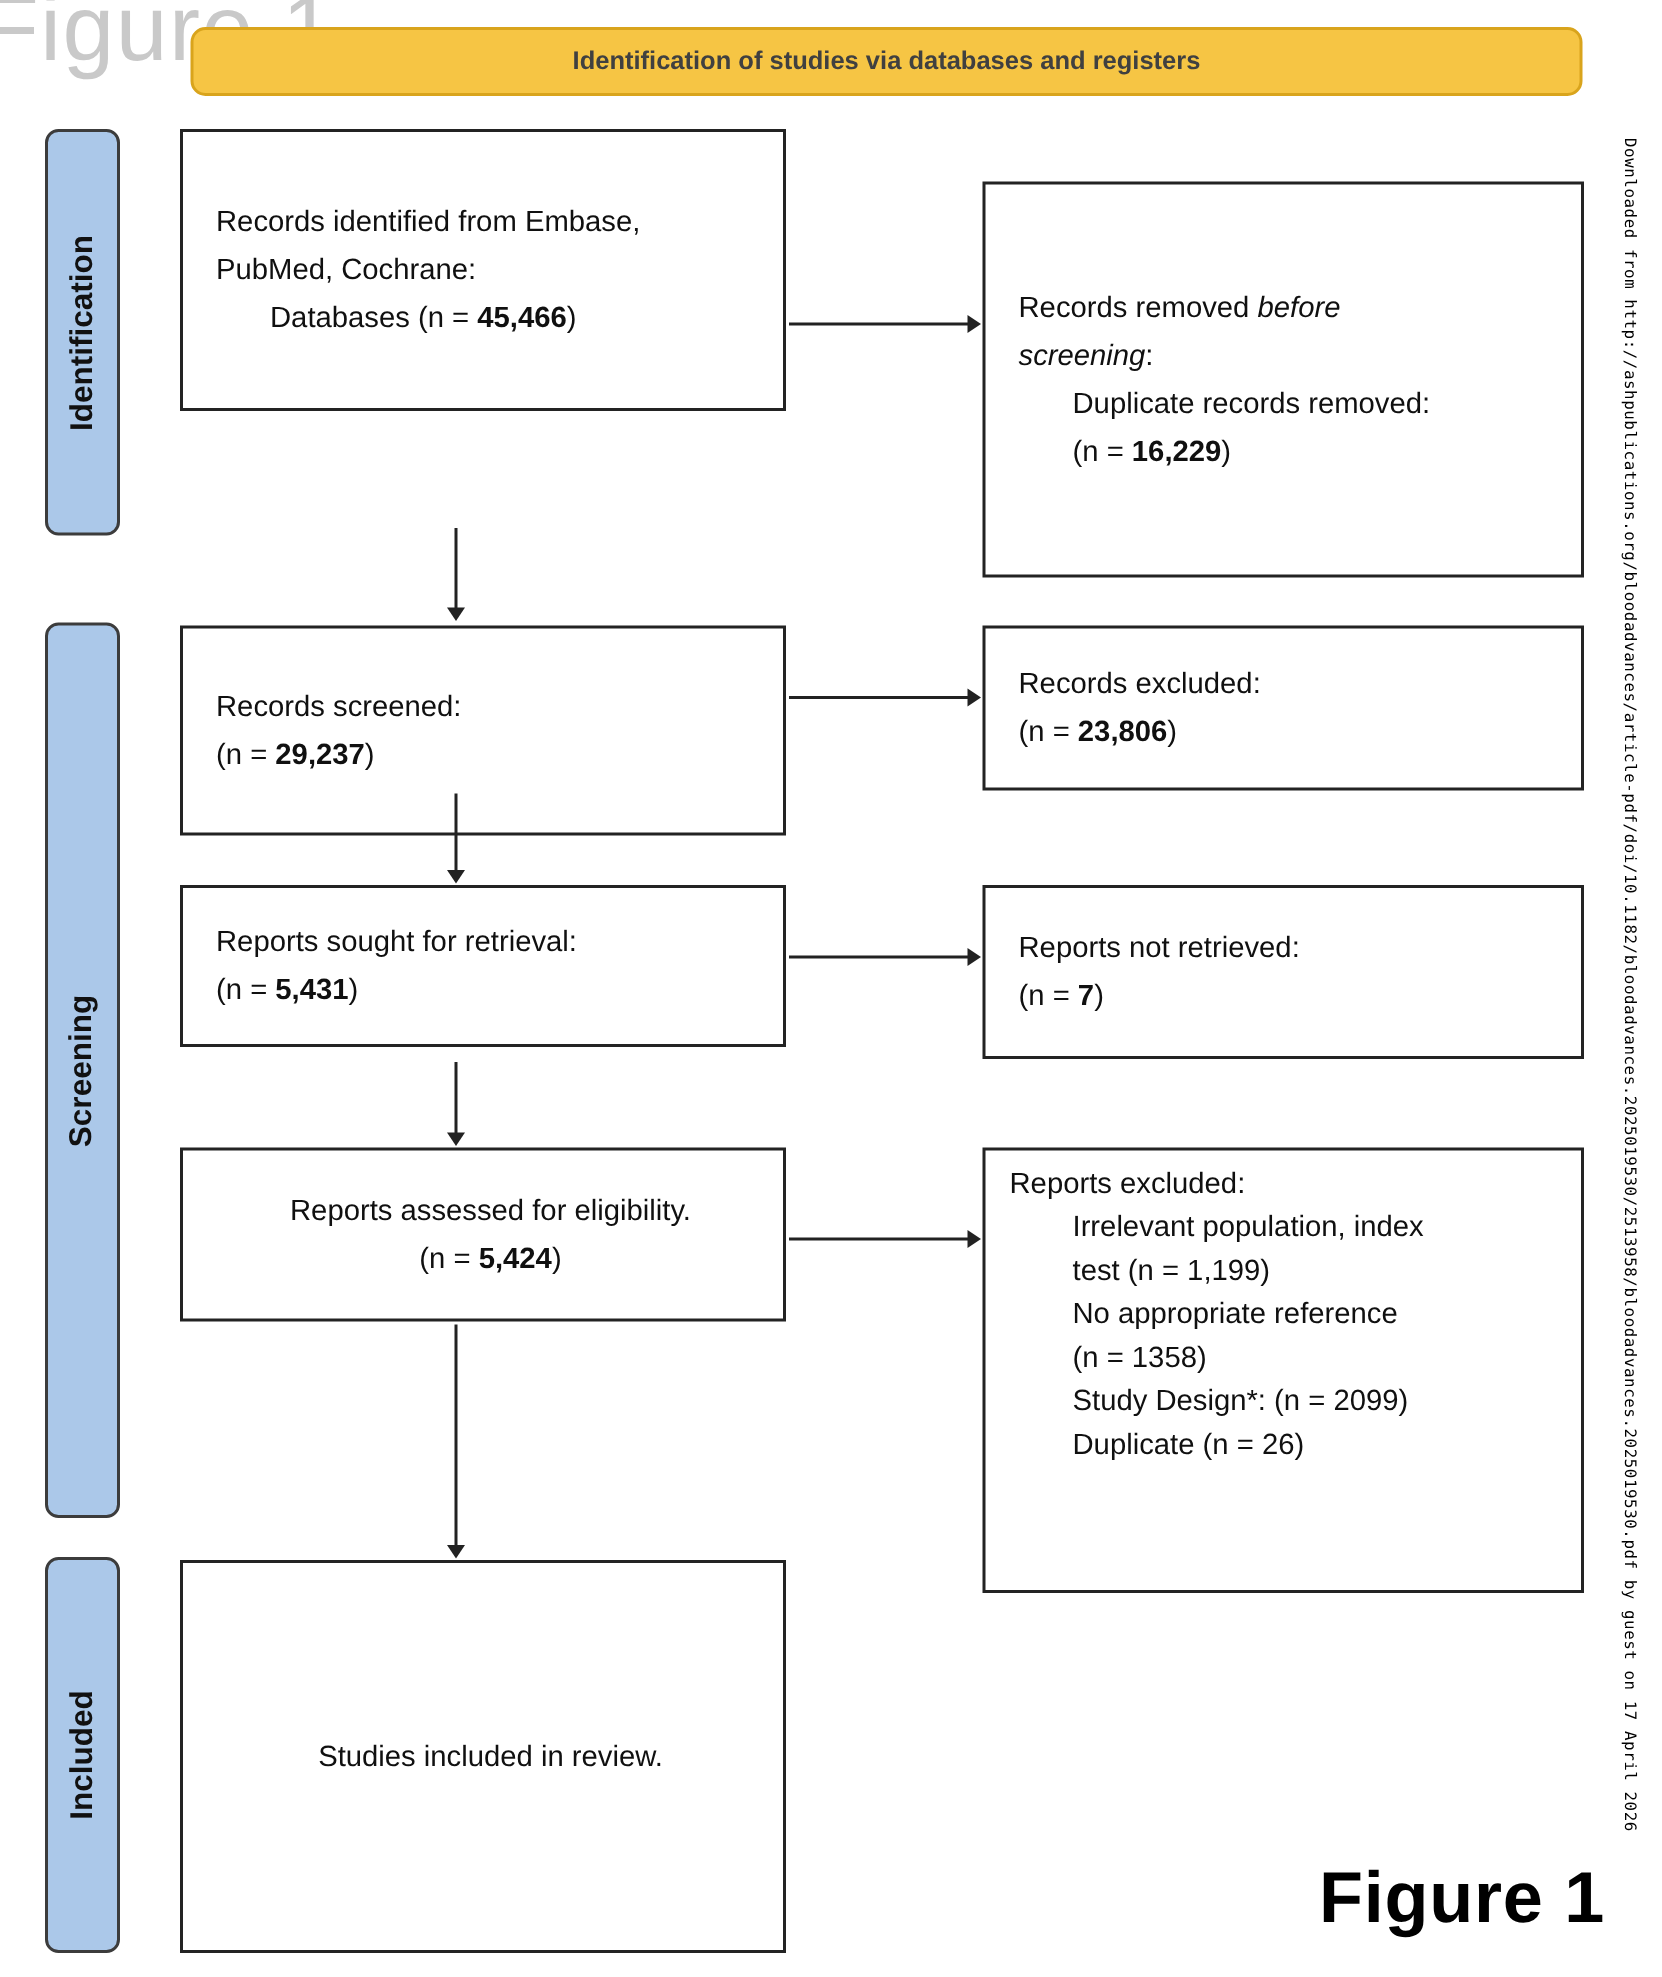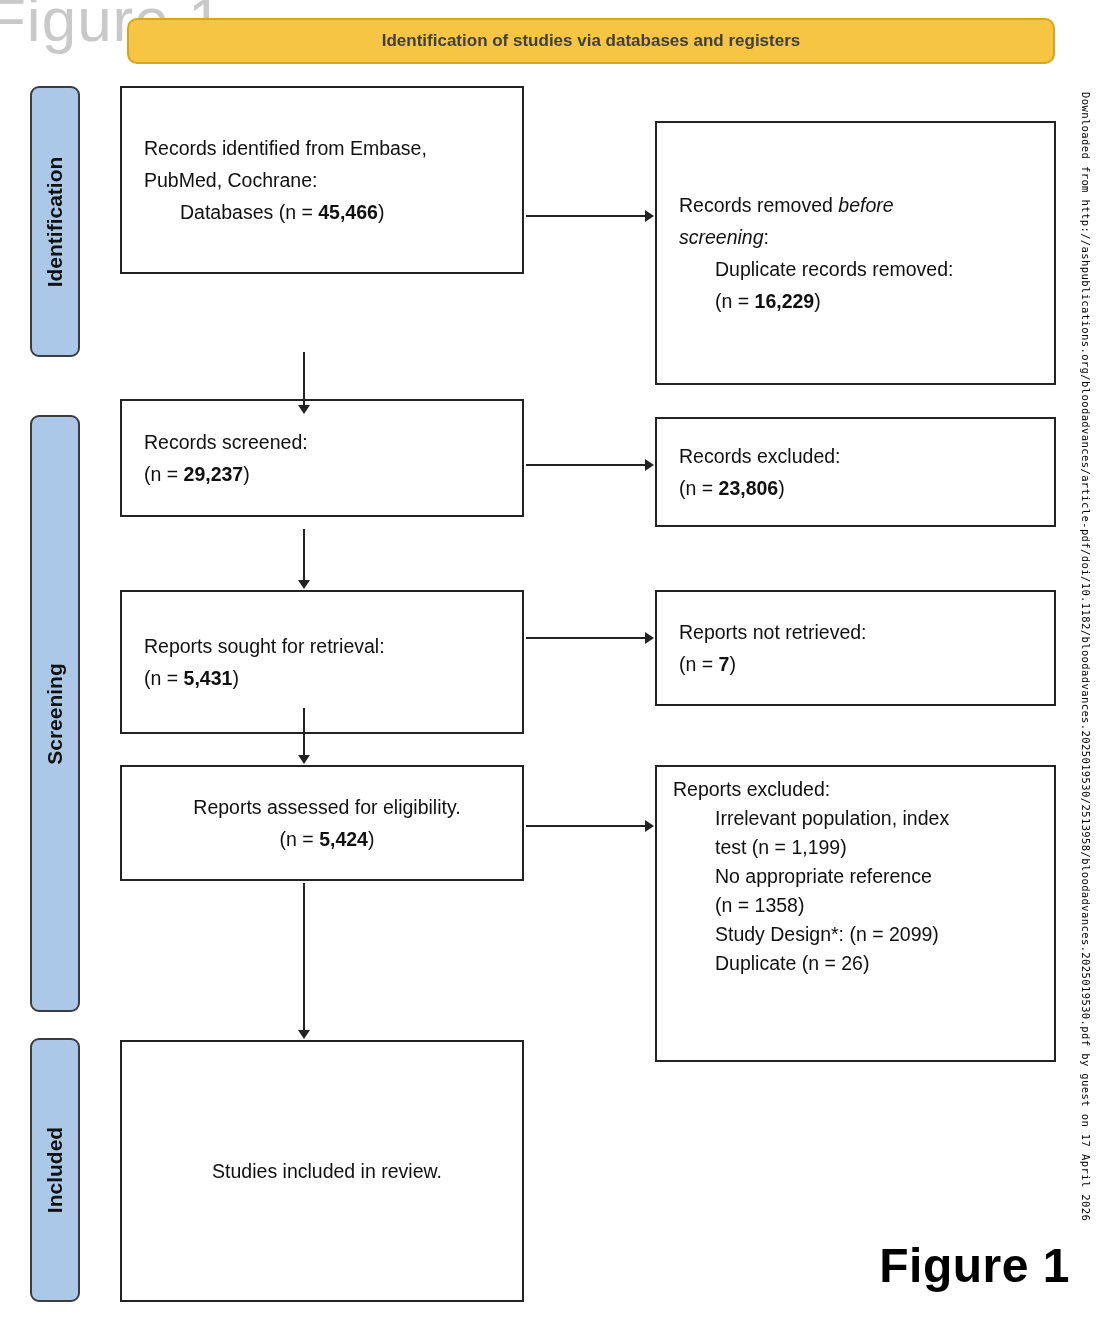--- a/index.html
+++ b/index.html
@@ -22,23 +22,23 @@
 
   .fbox { position: absolute; background: #ffffff; border: 2px solid #232323; color: #101010;
           font-size: 19.5px; line-height: 32px; display: flex; flex-direction: column;
           justify-content: center; padding: 10px 12px 10px 22px; }
   .fbox b { font-weight: bold; }
   .ital { font-style: italic; }
   .indent1 { padding-left: 36px; }
 
   .box-identified       { left: 120px; top: 86px;  width: 404px; height: 188px; }
   .box-removed          { left: 655px; top: 86px;  width: 401px; height: 264px; margin-top: 35px; }
-  .box-screened         { left: 120px; top: 399px; width: 404px; height: 118px; }
+  .box-screened         { left: 120px; top: 417px; width: 404px; height: 140px; }
   .box-excluded         { left: 655px; top: 417px; width: 401px; height: 110px; }
-  .box-sought           { left: 120px; top: 590px; width: 404px; height: 144px; }
+  .box-sought           { left: 120px; top: 590px; width: 404px; height: 108px; }
   .box-not-retrieved    { left: 655px; top: 590px; width: 401px; height: 116px; }
   .box-assessed         { left: 120px; top: 765px; width: 404px; height: 116px; text-align: center; }
   .box-reports-excluded { left: 655px; top: 765px; width: 401px; height: 297px;
                           justify-content: flex-start; line-height: 29px;
                           padding: 8px 10px 10px 16px; }
   .box-reports-excluded .indent1 { padding-left: 42px; }
   .box-included         { left: 120px; top: 1040px; width: 404px; height: 262px; align-items: center; }
 
   .arrow-v { position: absolute; width: 2px; background: #222222; }
   .arrow-v::after { content: ''; position: absolute; bottom: -8px; left: 50%; transform: translateX(-50%);

